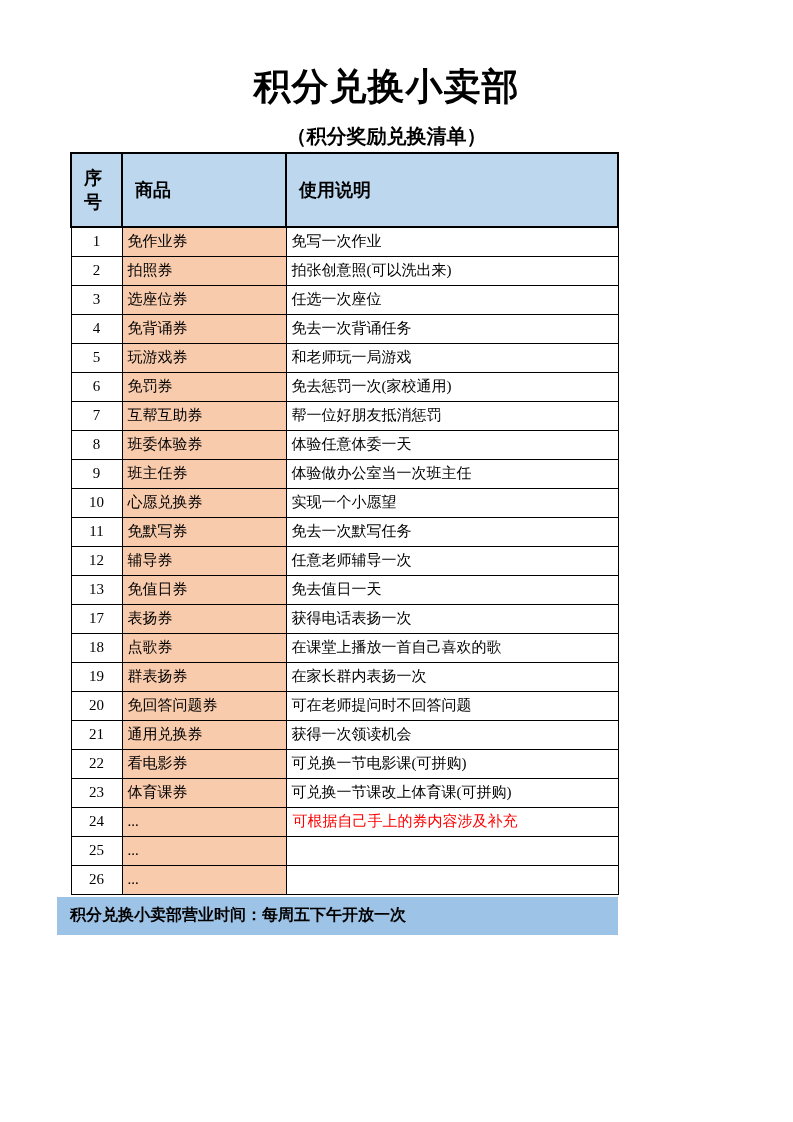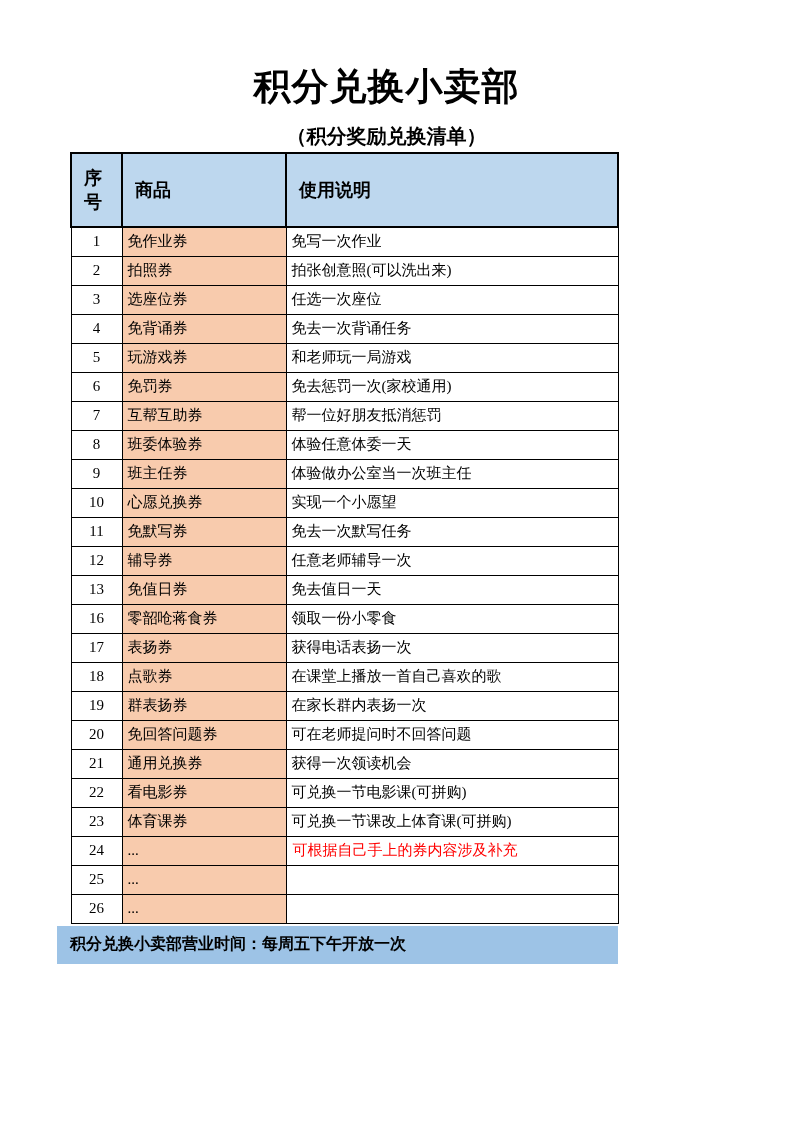--- a/index.html
+++ b/index.html
@@ -142,25 +142,20 @@
             <td class="no-cell">12</td>
             <td class="product-cell">辅导券</td>
             <td class="desc-cell">任意老师辅导一次</td>
           </tr>
           <tr>
             <td class="no-cell">13</td>
             <td class="product-cell">免值日券</td>
             <td class="desc-cell">免去值日一天</td>
           </tr>
           <tr>
-            <td class="no-cell">16</td>
-            <td class="product-cell">零韶呛蒋食券</td>
-            <td class="desc-cell">领取一份小零食</td>
-          </tr>
-          <tr>
             <td class="no-cell">17</td>
             <td class="product-cell">表扬券</td>
             <td class="desc-cell">获得电话表扬一次</td>
           </tr>
           <tr>
             <td class="no-cell">18</td>
             <td class="product-cell">点歌券</td>
             <td class="desc-cell">在课堂上播放一首自己喜欢的歌</td>
           </tr>
           <tr>

